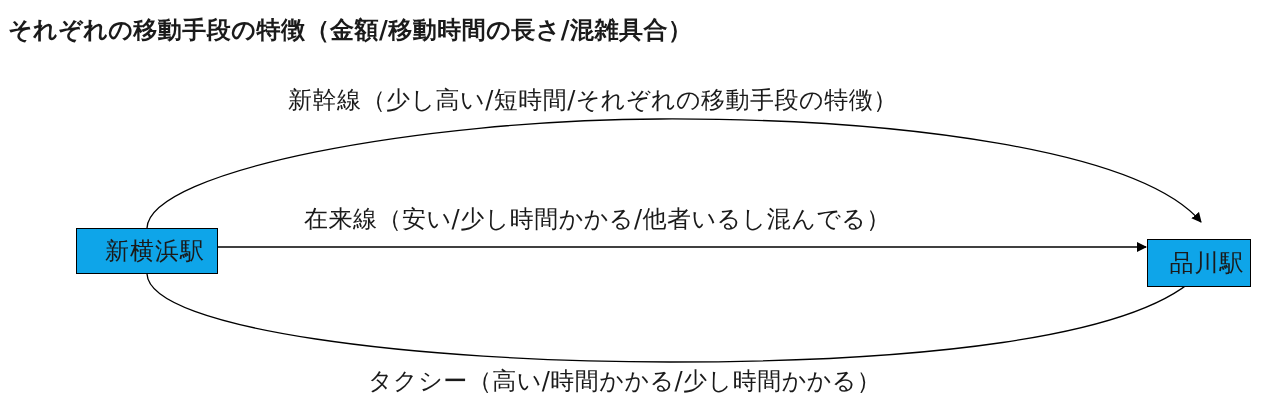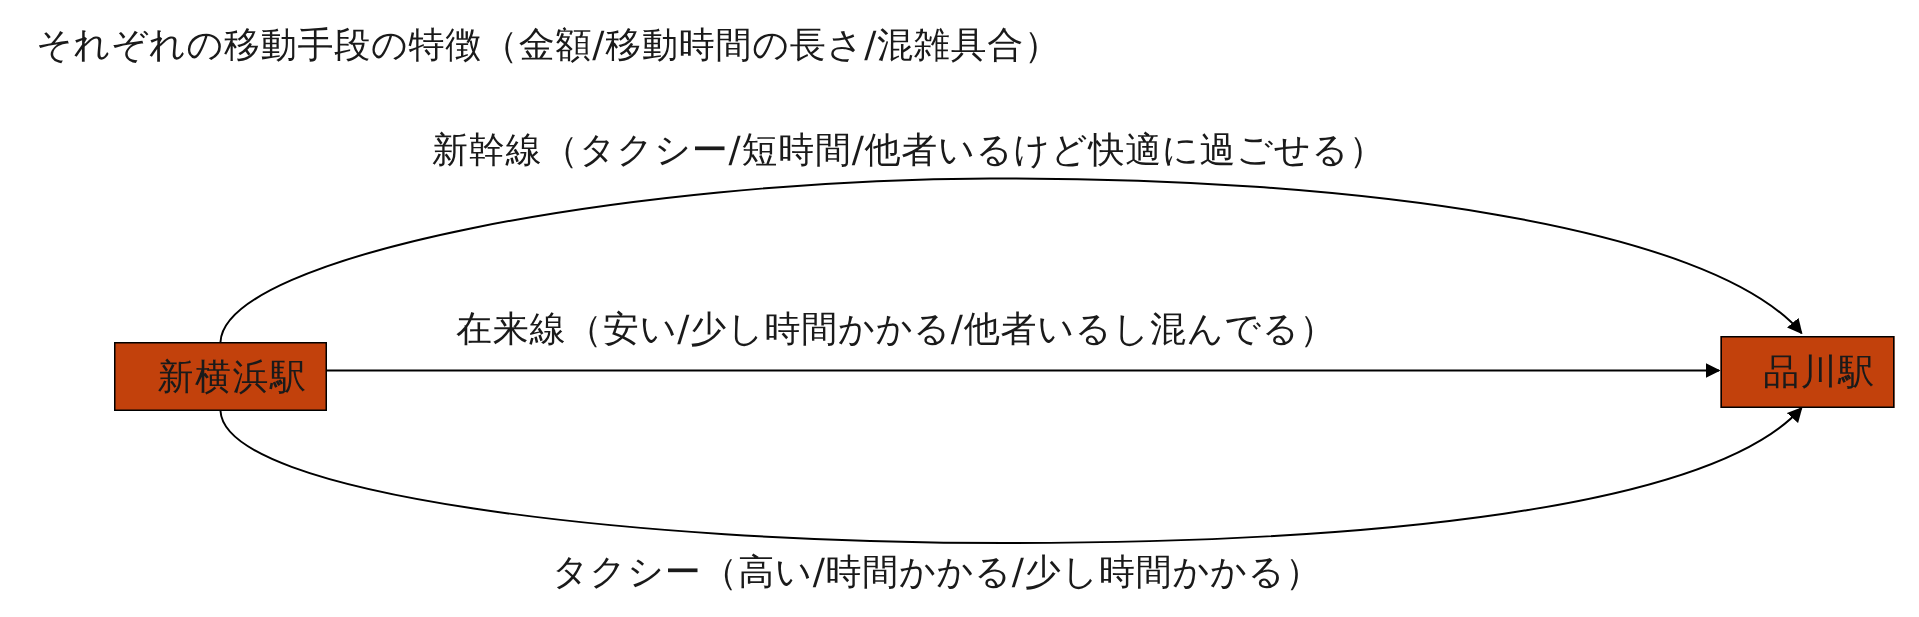--- a/index.html
+++ b/index.html
@@ -10,51 +10,52 @@
   body {
     width: 1279px;
     height: 411px;
     position: relative;
     overflow: hidden;
     font-family: "DejaVu Sans", "Liberation Sans", sans-serif;
     color: #1a1a1a;
   }
   .title {
     position: absolute;
-    left: 24px;
+    left: 8px;
     top: 14px;
     font-size: 24px;
     letter-spacing: 0.5px;
     white-space: nowrap;
+    font-weight: bold;
   }
   .label {
     position: absolute;
     font-size: 24px;
     white-space: nowrap;
     letter-spacing: 0.5px;
   }
   .label.shinkansen { left: 288px; top: 84px; }
   .label.zairaisen  { left: 304px; top: 203px; }
   .label.taxi       { left: 368px; top: 365px; }
 
   .node {
     position: absolute;
     box-sizing: border-box;
     border: 1.3px solid #000;
-    background: #c2410c;
+    background: #0ea5e9;
     font-size: 24px;
     display: flex;
     align-items: center;
     justify-content: center;
     white-space: nowrap;
     letter-spacing: 1px;
     padding-left: 16px;
   }
   .node.origin { left: 76px; top: 228px; width: 142px; height: 46px; }
-  .node.dest   { left: 1147px; top: 224px; width: 116px; height: 48px; }
+  .node.dest   { left: 1147px; top: 239px; width: 104px; height: 48px; }
 
   svg.edges {
     position: absolute;
     left: 0; top: 0;
     width: 1279px;
     height: 411px;
   }
 </style>
 </head>
 <body>
@@ -68,21 +69,21 @@
     </marker>
   </defs>
 
   <path d="M147,228 C150,170 420,120 660,119 C900,118 1140,150 1201,222" fill="none" stroke="#000" stroke-width="1.3" marker-end="url(#arrowhead)"></path>
 
   <path d="M218,247 L1146,247" fill="none" stroke="#000" stroke-width="1.3" marker-end="url(#arrowhead)"></path>
 
   <path d="M147,274 C150,330 420,362 670,362 C910,362 1140,340 1201,272" fill="none" stroke="#000" stroke-width="1.3" marker-end="url(#arrowhead)"></path>
 </svg>
 
-<div class="label shinkansen">新幹線（タクシー/短時間/他者いるけど快適に過ごせる）</div>
+<div class="label shinkansen">新幹線（少し高い/短時間/それぞれの移動手段の特徴）</div>
 <div class="label zairaisen">在来線（安い/少し時間かかる/他者いるし混んでる）</div>
 <div class="label taxi">タクシー（高い/時間かかる/少し時間かかる）</div>
 
 <div class="node origin">
   <span>新横浜駅</span>
 </div>
 <div class="node dest">
   <span>品川駅</span>
 </div>
 

